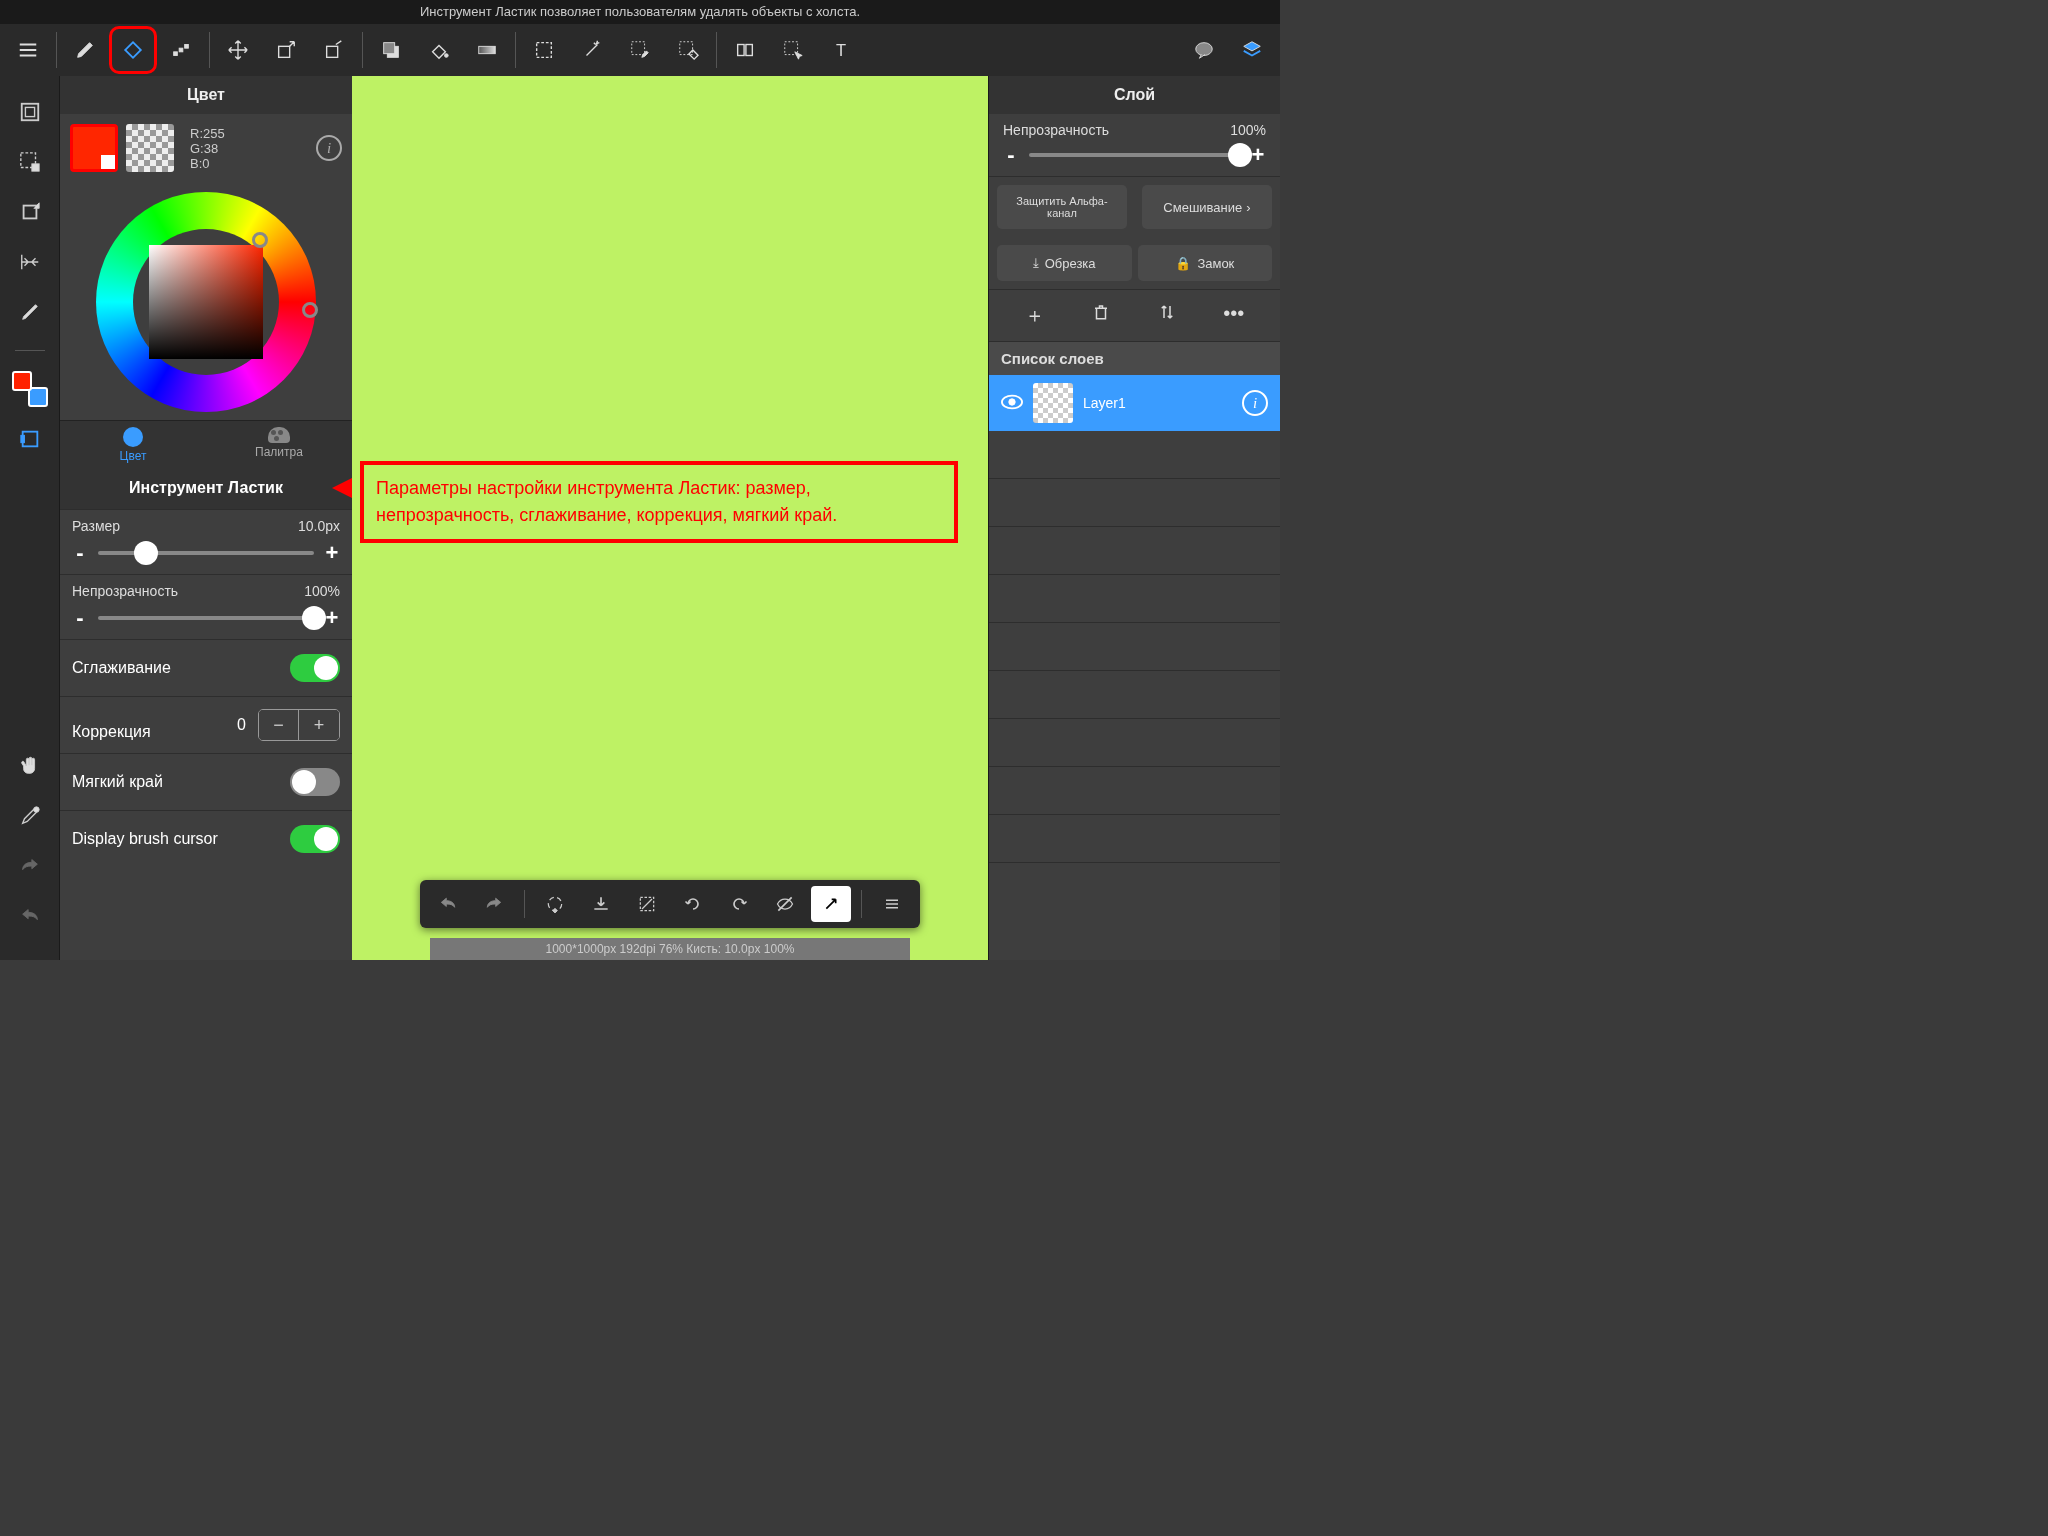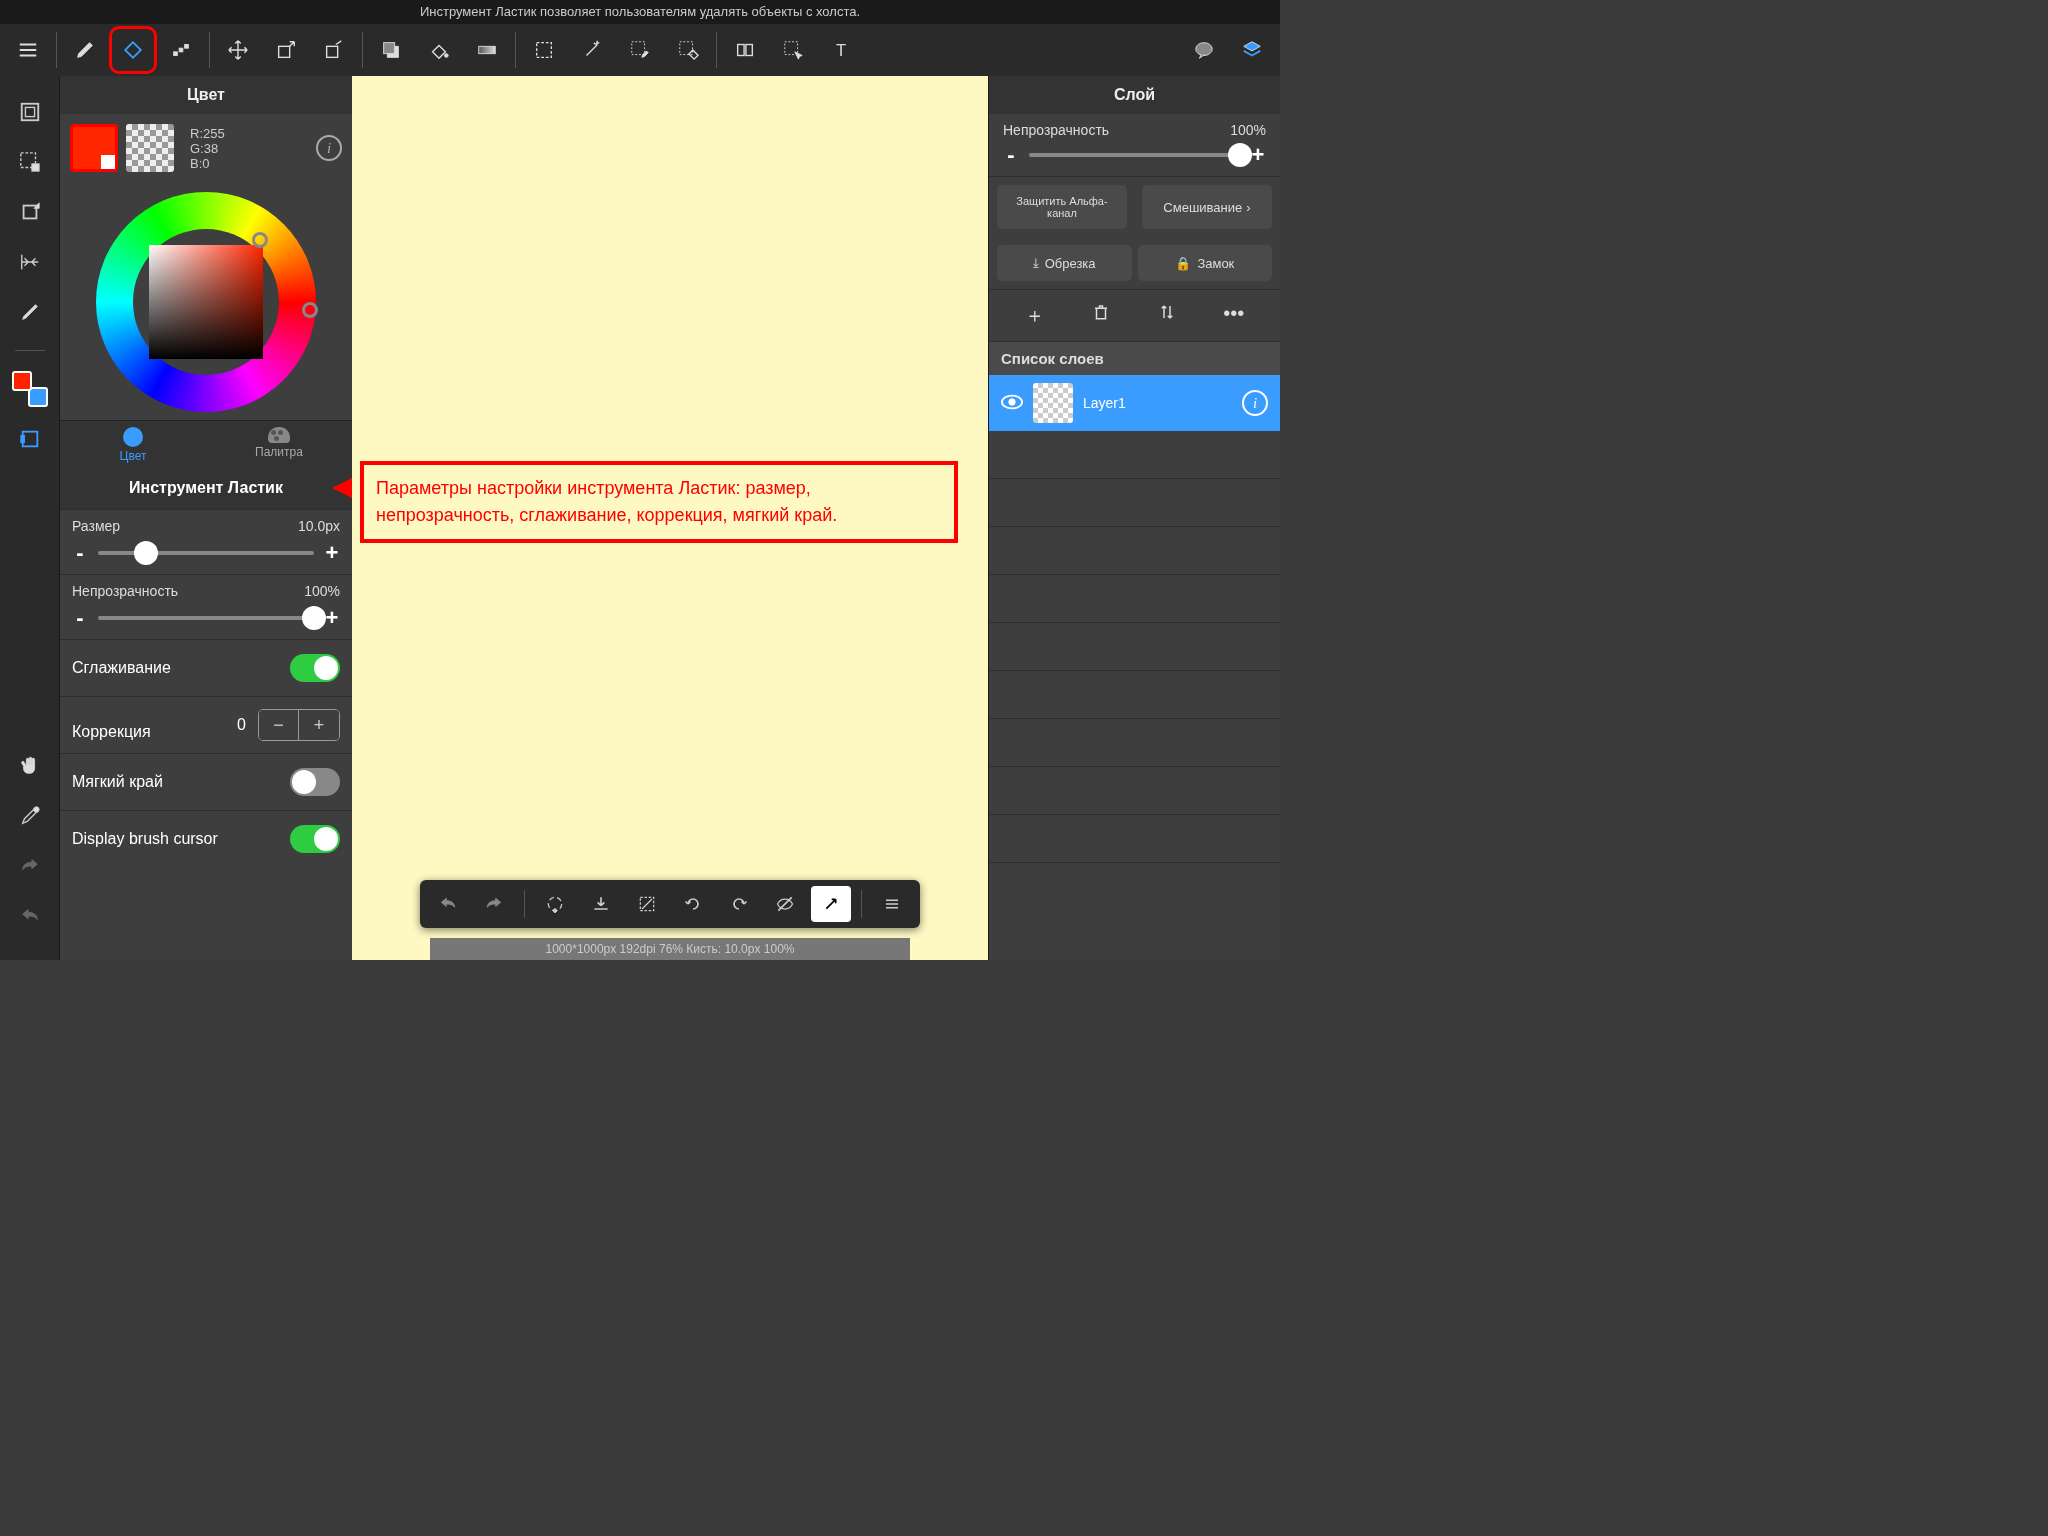--- a/index.html
+++ b/index.html
@@ -70,21 +70,21 @@
 .toggle-sw .knob { position: absolute; width: 24px; height: 24px; background: #fff; border-radius: 50%; top: 2px; }
 .toggle-sw.on .knob { right: 2px; }
 .toggle-sw.off .knob { left: 2px; }
 
 .stepper-row { display: flex; align-items: flex-end; justify-content: space-between; padding: 12px 12px; border-top: 1px solid #2d2d2d; }
 .stepper { display: flex; border: 1px solid #999; border-radius: 5px; overflow: hidden; }
 .stepper button { width: 40px; height: 30px; background: #3e3e3e; color: #ccc; border: none; font-size: 18px; cursor: pointer; }
 .stepper button:first-child { border-right: 1px solid #999; }
 
 
-.canvas-area { flex: 1; background: #fef9c3; position: relative; }
+.canvas-area { flex: 1; background: #bef264; position: relative; }
 .annot-box { position: absolute; top: 385px; left: 8px; width: 598px; border: 4px solid #ff0000; padding: 10px 12px; background: rgba(255,255,255,0); color: #ff0000; font-size: 18px; line-height: 1.5; }
 
 
 .bottom-bar { position: absolute; bottom: 32px; left: 50%; transform: translateX(-50%); background: #2a2a2a; border-radius: 6px; display: flex; align-items: center; padding: 6px 8px; gap: 6px; box-shadow: 0 2px 8px rgba(0,0,0,0.5); }
 .bb-btn { width: 40px; height: 36px; display: flex; align-items: center; justify-content: center; color: #ccc; cursor: pointer; border-radius: 4px; }
 .bb-btn.white-bg { background: #fff; color: #000; }
 .bb-sep { width: 1px; height: 28px; background: #555; margin: 0 4px; }
 .status-bar { position: absolute; bottom: 0; left: 50%; transform: translateX(-50%); width: 480px; text-align: center; font-size: 12px; color: #ccc; background: #777; padding: 4px 0; }
 
 

